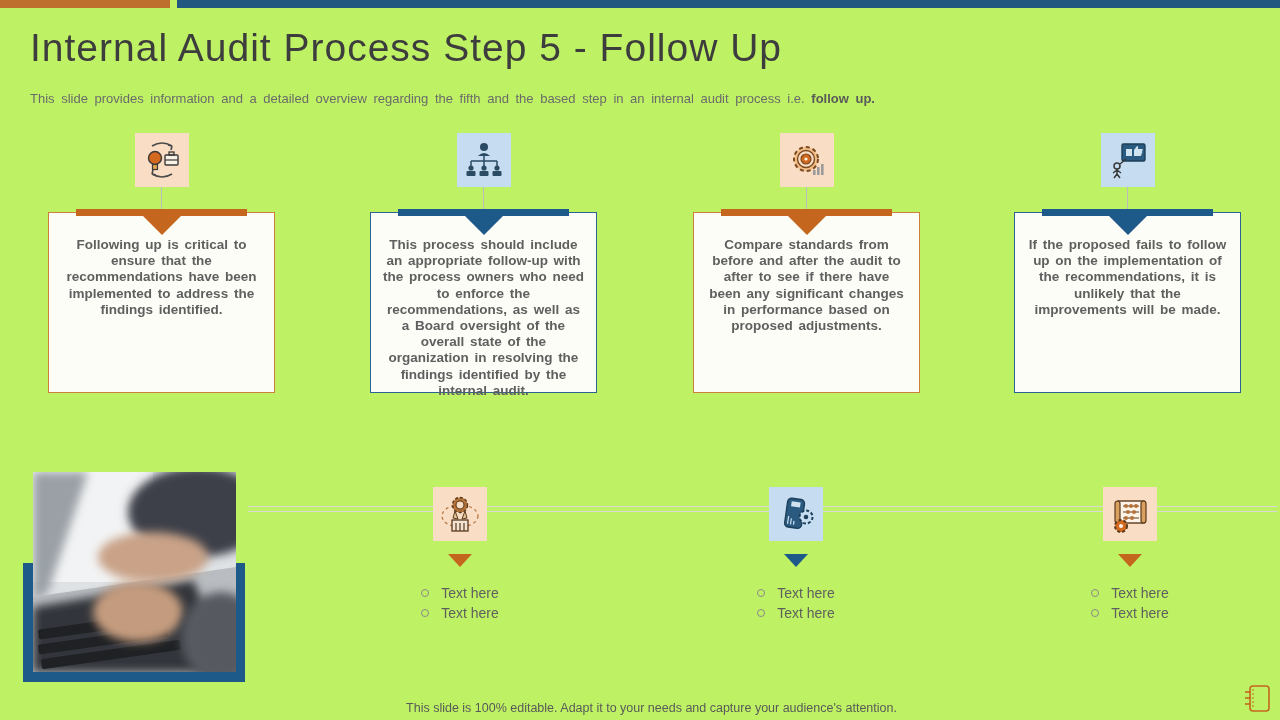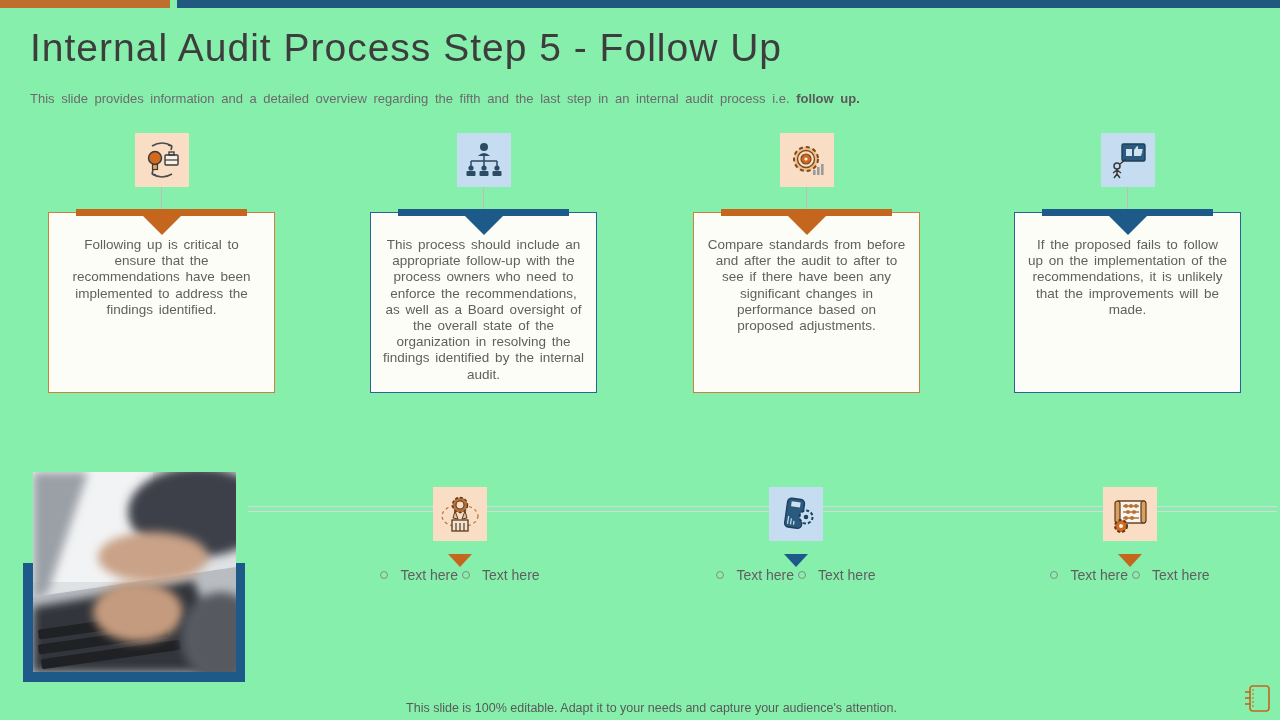--- a/index.html
+++ b/index.html
@@ -1,30 +1,30 @@
 <!DOCTYPE html>
 <html><head>
 <meta charset="utf-8">
 <style>
   * { margin:0; padding:0; box-sizing:border-box; }
   html,body { width:1280px; height:720px; }
   body { font-family:"Liberation Sans", sans-serif; background:#ffffff; }
-  .slide { position:relative; width:1280px; height:720px; background:#86efac; overflow:hidden; }
+  .slide { position:relative; width:1280px; height:720px; background:#bef264; overflow:hidden; }
 
   
   .topbar-orange { position:absolute; left:0; top:0; width:170px; height:8px; background:#bf6f2d; }
   .topbar-blue   { position:absolute; left:177px; top:0; width:1103px; height:8px; background:#20587f; }
 
   
   .title { position:absolute; left:30px; top:26px; font-size:39px; letter-spacing:1px; color:#3d3d3d; font-weight:400; }
   .subtitle { position:absolute; left:30px; top:91px; font-size:13px; color:#6b6b6b; word-spacing:3px; }
   .subtitle b { color:#5a5a5a;margin-top:36px; }
 
   
-  .step { position:absolute; top:133px; width:227px; }
+  .step { position:absolute; top:133px; width:227px;font-weight:bold; }
   .step-icon { width:54px; height:54px; margin:0 auto; display:flex; align-items:center; justify-content:center; }
   .peach { background:#f9ddc5; }
   .lblue { background:#c6dcf0; }
   .connector { width:1px; height:25px; margin:0 auto; background:#bcbcbc; }
   .step-box { position:relative; width:227px; height:181px; background:#fdfdf7; }
   .ob { border:1px solid #cf7f3c; }
   .bb { border:1px solid #2a6494; }
   .bar { position:absolute; top:-4px; left:27px; right:27px; height:7px; }
   .obar { background:#c5661f; }
   .bbar { background:#1d5a8a; }
@@ -40,39 +40,39 @@
   .laptop-photo { position:absolute; left:33px; top:472px; width:203px; height:200px; }
 
   
   .timeline-line { position:absolute; left:248px; top:506px; width:1029px; height:6px;
                    border-top:1px solid #d9d9d9; border-bottom:1px solid #d9d9d9; }
   .t-item { position:absolute; top:487px; width:160px; display:flex; flex-direction:column; align-items:center; }
   .t-icon { width:54px; height:54px; display:flex; align-items:center; justify-content:center; }
   .t-tri { margin-top:13px; width:0; height:0; border-left:12px solid transparent; border-right:12px solid transparent; }
   .t-otri { border-top:13px solid #c5661f; }
   .t-btri { border-top:13px solid #1d5a8a; }
-  .t-list { display:flex; gap:4px;justify-content:center; }
+  .t-list { margin-top:18px; display:flex; flex-direction:column; gap:4px;justify-content:center; }
   .t-row { display:flex; align-items:center; gap:12px; }
   .t-bullet { width:8px; height:8px; border:1.5px solid #8a8a8a; border-radius:50%; }
   .t-text { font-size:14px; color:#5f5f5f; }
 
   .footer { position:absolute; left:0; right:0; top:701px; text-align:center; font-size:12.5px; color:#595959;padding-left:23px; }
   .notebook { position:absolute; left:1241px; top:683px; }
 </style>
 </head>
 <body>
 
 <div class="slide">
 
   <div class="topbar-orange"></div>
   <div class="topbar-blue"></div>
 
   <div class="title">Internal Audit Process Step 5 - Follow Up</div>
   <div class="subtitle">
-    <span>This slide provides information and a detailed overview  regarding the fifth and the last step in an internal audit process i.e. </span><b>follow up.</b>
+    <span>This slide provides information and a detailed overview  regarding the fifth and the based step in an internal audit process i.e. </span><b>follow up.</b>
   </div>
 
   <div class="step" style="left:48px">
     <div class="step-icon peach">
       <svg width="40" height="40" viewBox="0 0 40 40">
         <path d="M10 6 Q20 0 30 6" fill="none" stroke="#4a4a4a" stroke-width="1.6"></path>
         <path d="M30 6 l-4 -1 m4 1 l-1 4" fill="none" stroke="#4a4a4a" stroke-width="1.6"></path>
         <path d="M30 34 Q20 40 10 34" fill="none" stroke="#4a4a4a" stroke-width="1.6"></path>
         <path d="M10 34 l4 1 m-4 -1 l1 -4" fill="none" stroke="#4a4a4a" stroke-width="1.6"></path>
         <circle cx="13" cy="18" r="6.5" fill="#d2691e" stroke="#3a3a3a" stroke-width="1.4"></circle>

